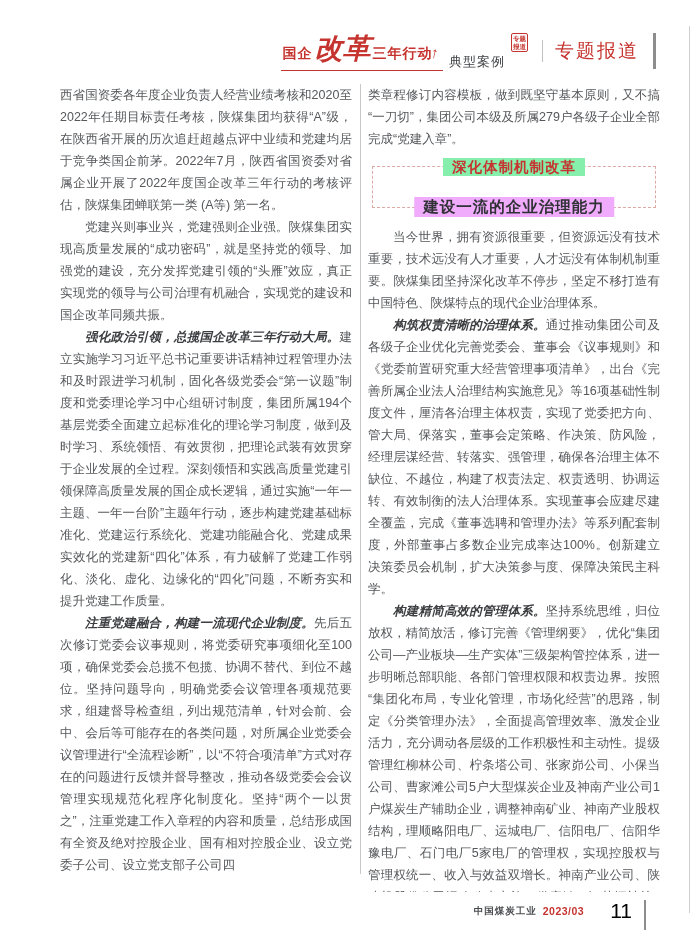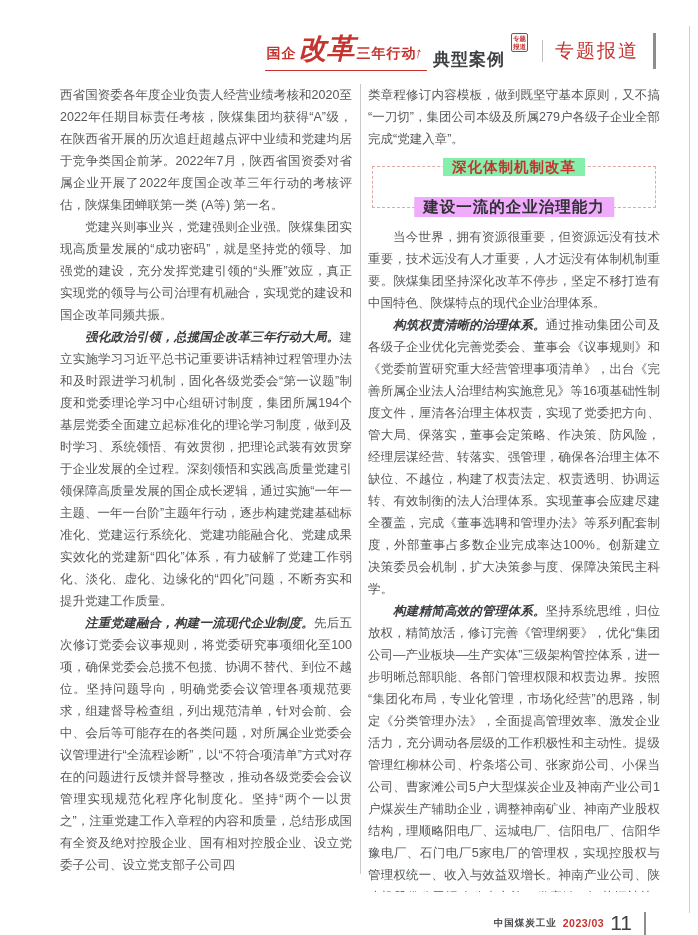--- a/index.html
+++ b/index.html
@@ -14,45 +14,45 @@
 
   
   .page-edge{position:absolute;top:26px;bottom:22px;right:8px;width:1px;background:#cfcfcf;}
 
   
   .masthead{position:absolute;top:30px;right:42px;display:flex;align-items:center;}
   .logo{display:flex;align-items:flex-end;color:var(--accent);white-space:nowrap;}
   .logo-underlined{display:inline-block;border-bottom:1.5px solid var(--accent);padding:0 2px 2px 2px;font-weight:bold;font-size:14px;letter-spacing:1px;}
   .logo-script{font-family:"DejaVu Serif","Liberation Serif",serif;font-style:italic;font-weight:bold;font-size:28px;letter-spacing:0;padding:0 2px;}
   .logo-arrow{display:inline-block;font-size:15px;font-weight:bold;transform:rotate(12deg);margin:0 2px 0 -2px;}
-  .logo-tail{color:#3d3f42;font-weight:bold;font-size:17px;margin-left:6px;letter-spacing:1px;}
+  .logo-tail{color:#3d3f42;font-weight:normal;font-size:13px;margin-left:6px;letter-spacing:1px;}
   .seal{display:flex;flex-direction:column;align-items:center;justify-content:center;border:1px solid var(--accent);color:var(--accent);width:17px;height:19px;font-size:6.5px;line-height:7.5px;font-weight:bold;margin:-16px 0 0 6px;border-radius:2px;letter-spacing:0;}
   .thin-divider{width:1px;height:22px;background:#c0c0c0;margin:0 12px 0 14px;}
   .section-label{color:var(--accent);font-size:19px;letter-spacing:2px;font-family:Liberation Serif, serif;}
   .header-bar{width:3px;height:36px;background:#8d8d8d;margin-left:14px;}
 
   
   .content{position:absolute;top:84px;left:60px;width:600px;height:808px;display:flex;}
   .col{width:292px;height:808px;overflow:hidden;color:var(--text);font-size:12.5px;line-height:22px;text-align:justify;}
   .col-gap{width:16px;display:flex;justify-content:center;}
   .col-divider{width:1px;height:790px;background:var(--rule);}
   .para{text-indent:2em;}
   .para.no-indent{text-indent:0;}
   .lead{font-weight:bold;font-style:italic;color:#3c3e41;}
 
   
   .section-box{position:relative;border:1px dashed #dca9a5;height:42px;margin:16px 4px 18px 4px;}
   .box-title{position:absolute;top:-9px;left:50%;transform:translateX(-50%);background:#86efac;padding:0 9px;color:var(--accent);font-weight:bold;font-size:14.5px;white-space:nowrap;letter-spacing:1px;line-height:18px;}
   .box-subtitle{position:absolute;bottom:-10px;left:50%;transform:translateX(-50%);background:#f0abfc;padding:0 9px;color:#2f3134;font-weight:bold;font-size:15.5px;white-space:nowrap;letter-spacing:1px;line-height:20px;}
 
   
-  .footer{position:absolute;bottom:0;right:52px;display:flex;align-items:center;}
+  .footer{position:absolute;bottom:12px;right:52px;display:flex;align-items:center;}
   .journal{color:#4a4c4f;font-size:9.5px;font-weight:bold;letter-spacing:1px;}
   .issue{color:var(--accent);font-size:10.5px;font-weight:bold;margin-left:6px;letter-spacing:.5px;}
-  .pageno{color:#404040;font-size:21px;margin-left:6px;letter-spacing:0;}
+  .pageno{color:#000000;font-size:21px;margin-left:26px;letter-spacing:0;}
   .footer-bar{width:2px;height:30px;background:#8d8d8d;margin-left:12px;margin-bottom:-8px;}
 </style>
 </head>
 <body>
 
 <div class="page">
 
   <div class="page-edge"></div>
 
   <header class="masthead">

